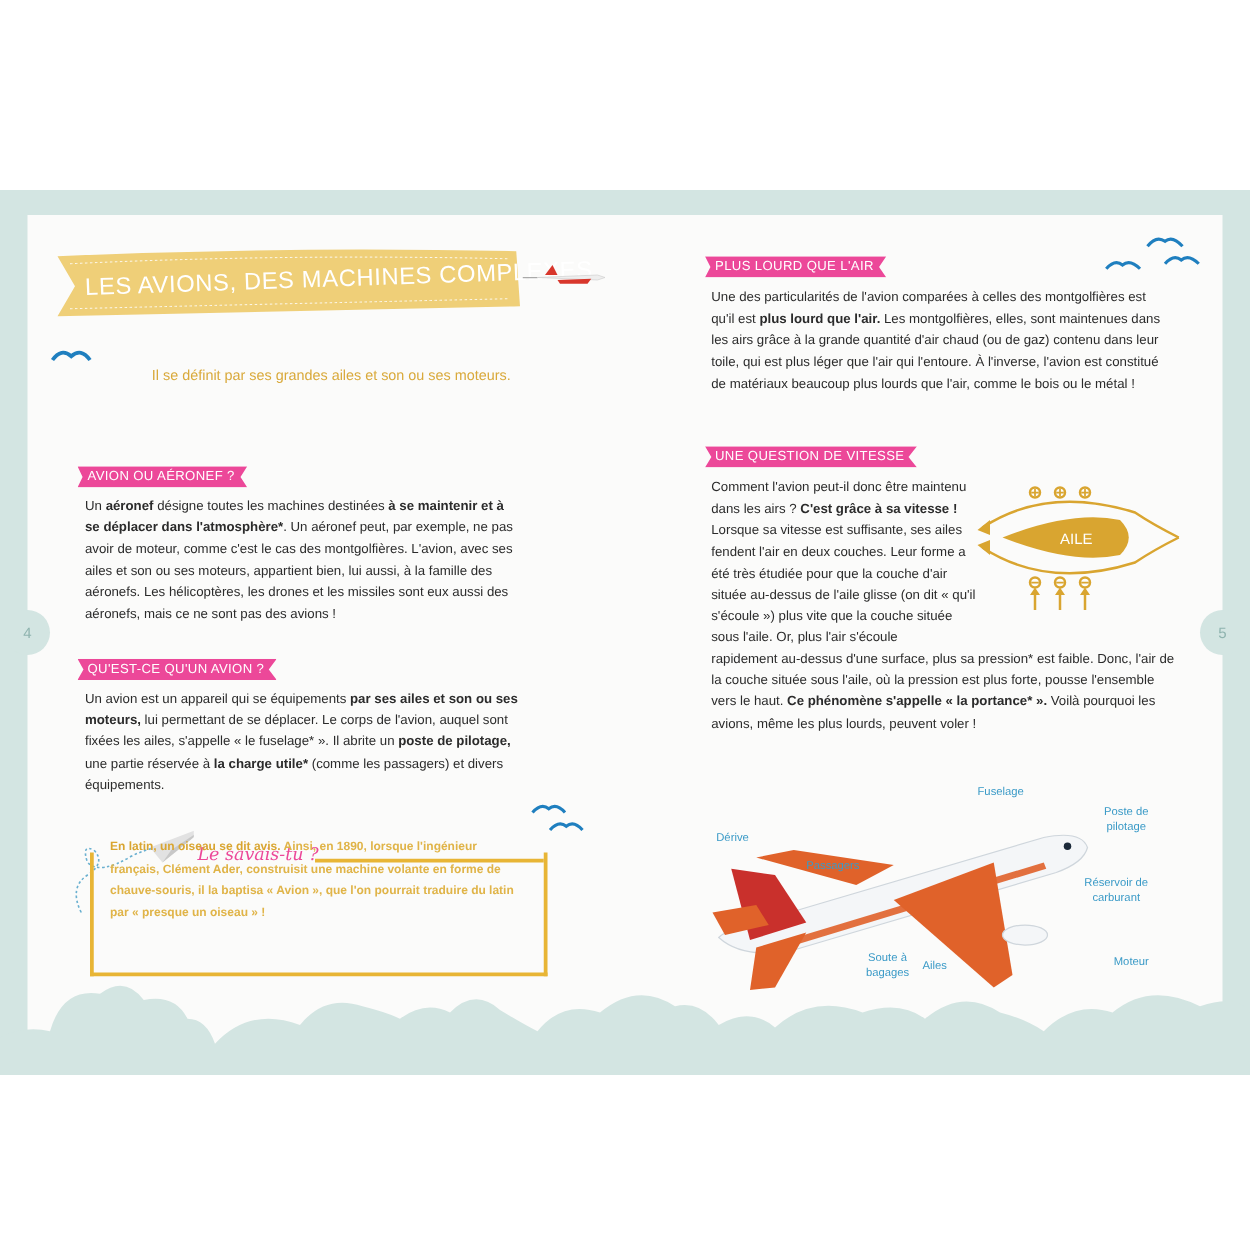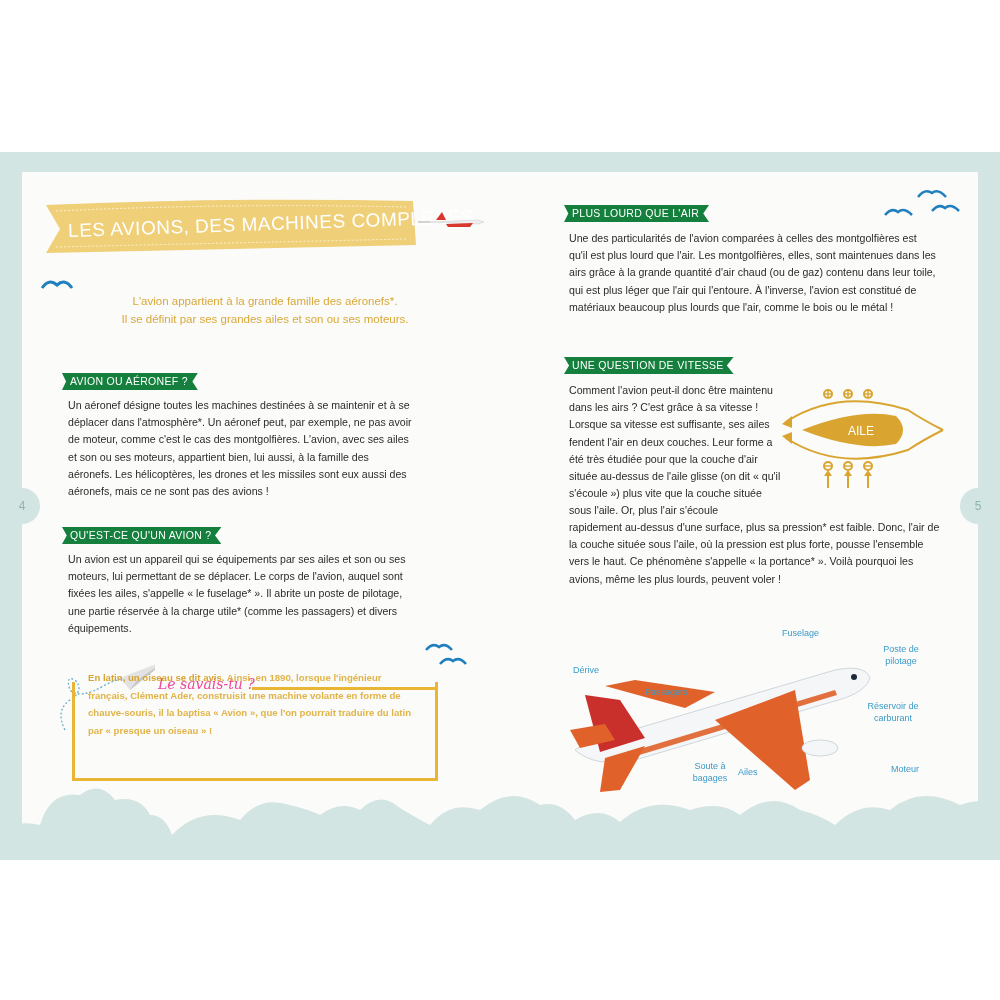--- a/index.html
+++ b/index.html
@@ -9,25 +9,25 @@
   .page-inner { position:absolute; left:22px; top:20px; width:956px; height:688px; background:#fbfbfa; }
   .clouds { position:absolute; left:0; bottom:0; width:1000px; height:80px; }
   .page-num { position:absolute; width:36px; height:36px; border-radius:50%; background:#d3e5e2;
               color:#8fb4af; font-size:12px; display:flex; align-items:center; justify-content:center; }
   .banner-main { position:absolute; left:38px; top:195px; width:380px; height:62px; }
   .banner-main .title { position:absolute; left:30px; top:18px; color:#fff; font-size:19px; letter-spacing:0.5px;
         transform:rotate(-2deg); white-space:nowrap; }
   .intro { position:absolute; left:70px; top:292px; width:390px; text-align:center; color:#d9a93a;
            font-size:11.5px; line-height:18px; }
   .intro p { margin:0; }
-  .tag { position:absolute; height:17px; background:#15803d; color:#fff; font-size:10.5px; padding:0 10px 0 8px;
+  .tag { position:absolute; height:17px; background:#ec4899; color:#fff; font-size:10.5px; padding:0 10px 0 8px;
          line-height:17px; letter-spacing:0.3px; white-space:nowrap;
          clip-path: polygon(0 0, 100% 0, 96% 50%, 100% 100%, 0 100%, 3% 50%); }
   .body-text { position:absolute; font-size:10.6px; line-height:17.2px; color:#2b2b2b; }
-  .body-text b { font-weight:normal; }
+  .body-text b { font-weight:bold; }
   .didyouknow { position:absolute; left:72px; top:682px; width:360px; height:96px;
                 border:3px solid #e8b535; border-top:none; }
   .dyk-topline { position:absolute; left:252px; top:687px; width:183px; height:3px; background:#e8b535; }
   .dyk-title { position:absolute; left:158px; top:676px; font-family:"DejaVu Serif", serif; font-style:italic;
                color:#ec4899; font-size:14px; }
   .dyk-text { position:absolute; left:88px; top:669px; width:330px; font-size:9.6px; line-height:17.5px; color:#e0b448;font-weight:bold; }
   .dyk-text b { color:#d9a530; }
   .label { position:absolute; font-size:9px; color:#3a9ac7; text-align:center; line-height:12px; }
   .wing-diagram { position:absolute; left:778px; top:388px; width:170px; height:110px; }
 </style>
@@ -57,21 +57,20 @@
   <path d="M12 12 L60 10 L66 12 L60 14 Z" fill="#eee" stroke="#ccc" stroke-width="0.5"></path>
   <path d="M18 10 L24 2 L28 10 Z" fill="#d8372c"></path>
   <path d="M28 14 L55 13 L52 17 L30 17 Z" fill="#d8372c"></path>
 </svg>
 
 <svg style="position:absolute;left:40px;top:276px;" width="34" height="14">
   <path d="M2 12 Q9 2 17 9 Q25 2 32 12" stroke="#1f7fbf" stroke-width="3" fill="none"></path>
 </svg>
 
 <div class="intro">
-  <p>L'avion appartient à la grande famille des aéronefs*.</p>
   <p>Il se définit par ses grandes ailes et son ou ses moteurs.</p>
 </div>
 
 <div class="tag" style="left:62px;top:373px;">AVION OU AÉRONEF ?</div>
 <div class="body-text" style="left:68px;top:397px;width:348px;">
   <span>Un </span><b>aéronef</b><span> désigne toutes les machines destinées </span><b>à se maintenir et à se déplacer dans l'atmosphère*</b><span>. Un aéronef peut, par exemple, ne pas avoir de moteur, comme c'est le cas des montgolfières. L'avion, avec ses ailes et son ou ses moteurs, appartient bien, lui aussi, à la famille des aéronefs. Les hélicoptères, les drones et les missiles sont eux aussi des aéronefs, mais ce ne sont pas des avions !</span>
 </div>
 
 <div class="tag" style="left:62px;top:527px;">QU'EST-CE QU'UN AVION ?</div>
 <div class="body-text" style="left:68px;top:551px;width:348px;">

